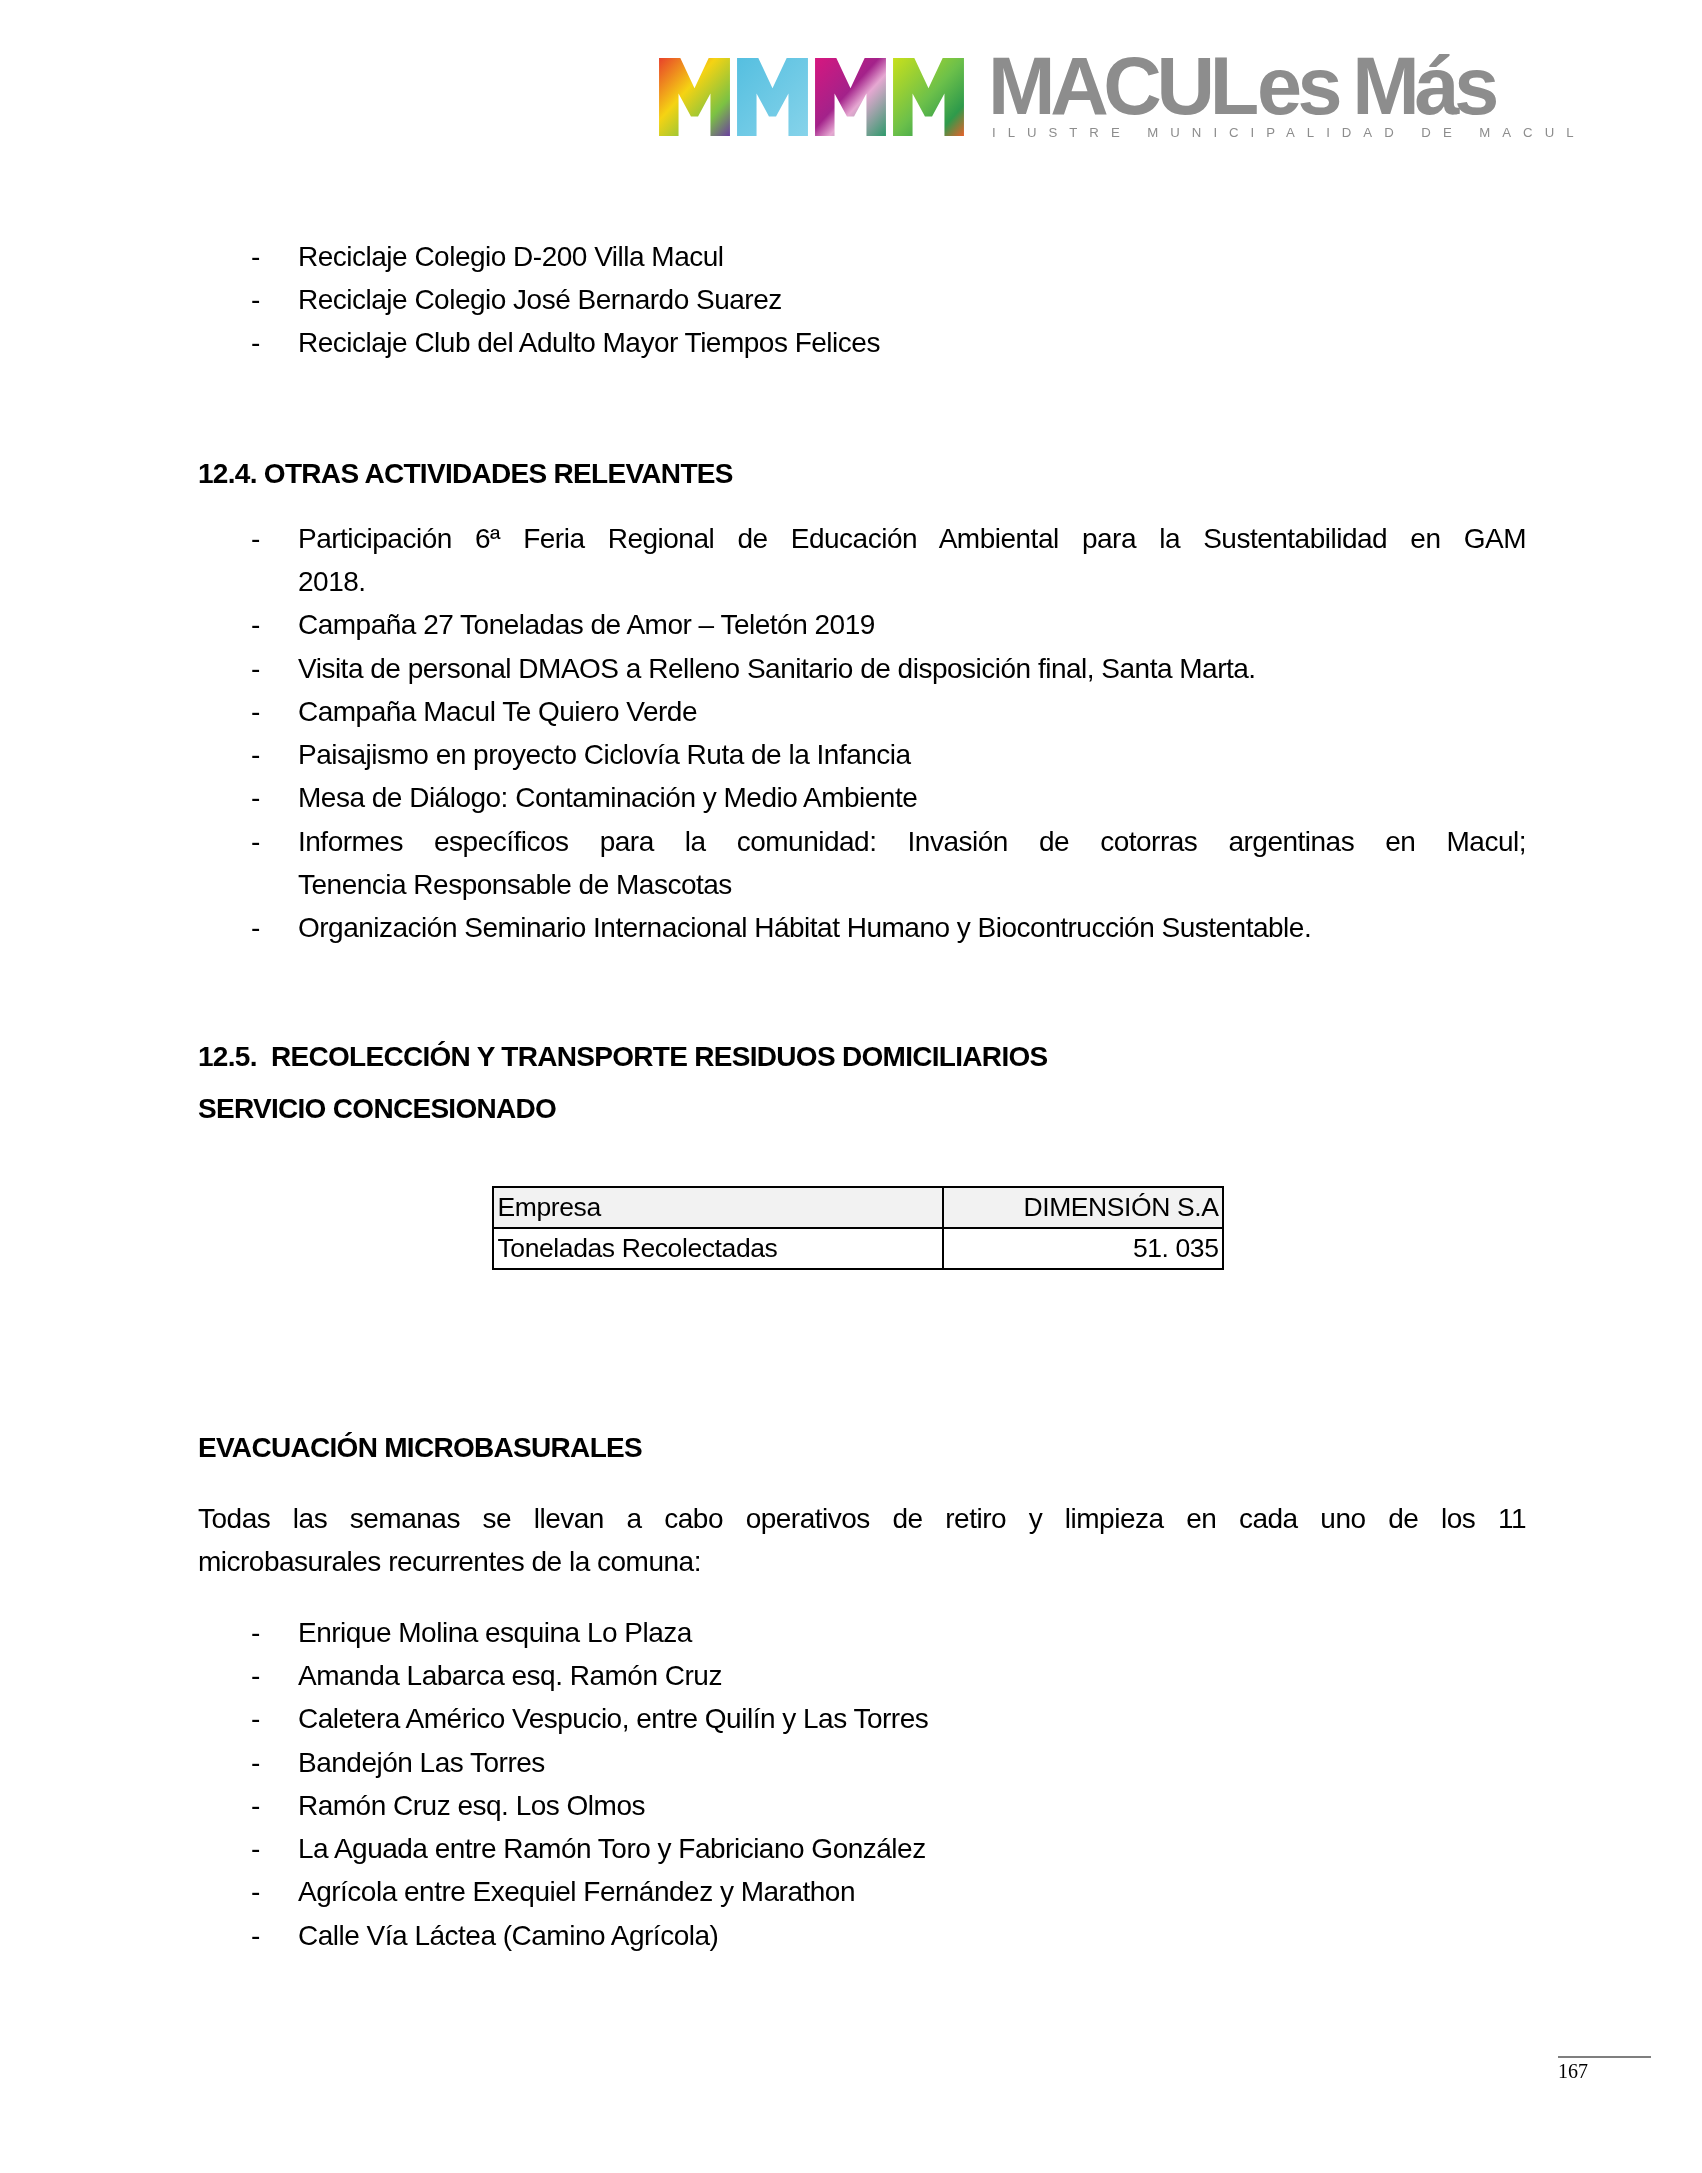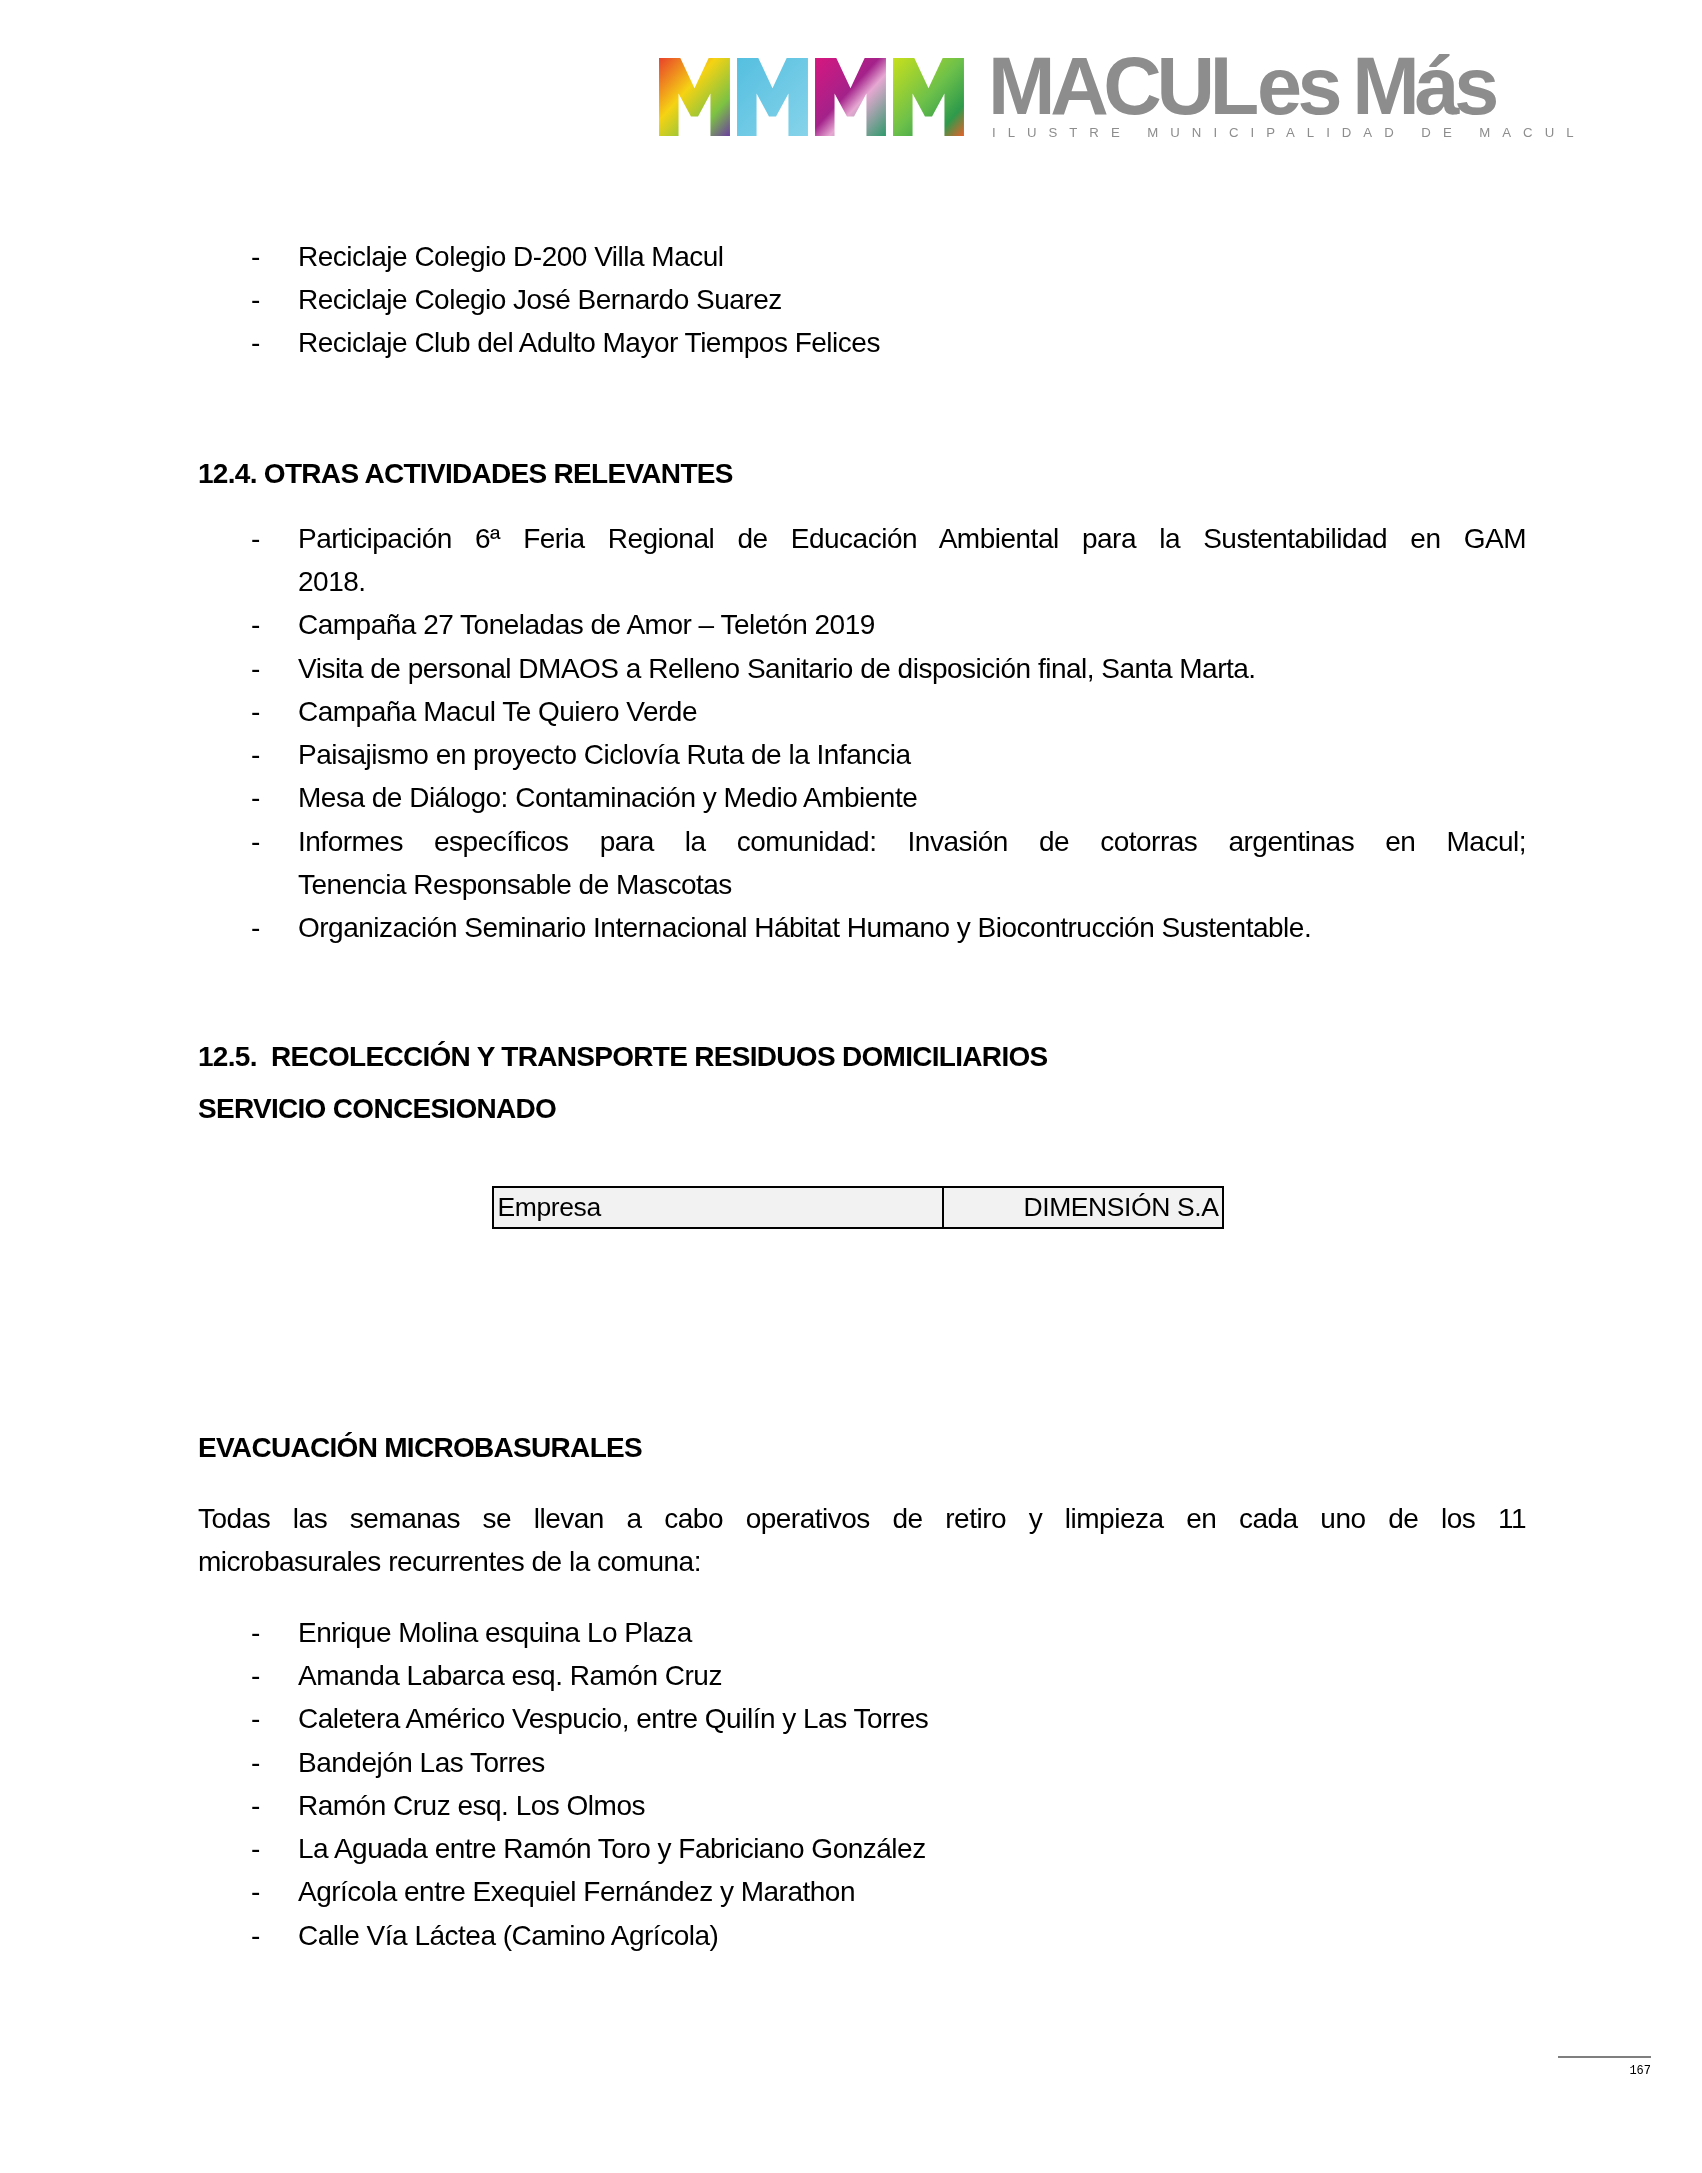--- a/index.html
+++ b/index.html
@@ -27,22 +27,22 @@
   .tbl { position:absolute; left:492px; top:1186px; width:732px; border-collapse:collapse;
          font-size:26.5px; letter-spacing:-0.4px;padding-left:27px; }
   .tbl td { border:2.6px solid #000; padding:0 3.5px; line-height:39px; vertical-align:middle; }
   .tbl td.k { width:441px; text-align:left; }
   .tbl td.v { text-align:right; }
   .tbl tr.hdr td { background:#f2f2f2; }
   .tbl td.wrap { text-align:justify; line-height:41px; }
 
   
   .pn-line { position:absolute; left:1558px; top:2056px; width:93px; height:1.8px; background:#7f7f7f; }
-  .pn { position:absolute; left:1558px; width:93px; top:2063px; text-align:right;
-        font-family:Liberation Mono, monospace; font-size:12px; line-height:17.6px; }
+  .pn { position:absolute; left:1558px; width:93px; top:2063px; text-align:left;
+        font-family:Liberation Serif, serif; font-size:20px; line-height:17.6px; }
 </style>
 </head>
 <body>
 
 <div>
   <div class="logo-mmmm">
     <svg class="logo-m" viewBox="0 0 80 88">
       <defs>
           <linearGradient id="g1" x1="0" y1="0" x2="1" y2="1">
         <stop offset="0" stop-color="#e8412a"></stop>
@@ -145,20 +145,24 @@
 
 <div class="heading" style="left:198px; top:1039px; white-space:pre;">12.5.  RECOLECCIÓN Y TRANSPORTE RESIDUOS DOMICILIARIOS</div>
 <div class="heading" style="left:198px; top:1091px;">SERVICIO CONCESIONADO</div>
 
 <table class="tbl">
   <tbody>
       <tr class="hdr">
     <td class="k">Empresa</td>
     <td class="v">DIMENSIÓN S.A</td>
   </tr>
+  <tr>
+    <td class="k">Toneladas Recolectadas</td>
+    <td class="v">51. 035</td>
+  </tr>
 </tbody>
   </table>
 
 <div class="heading" style="left:198px; top:1430px;">EVACUACIÓN MICROBASURALES</div>
 <span class="just" style="left:198px; top:1497px; width:1328px;">Todas las semanas se llevan a cabo operativos de retiro y limpieza en cada uno de los 11</span>
 <span class="line" style="left:198px; top:1540px;">microbasurales recurrentes de la comuna:</span>
 
 <div>
   <div>
     <span class="dash" style="left:251px; top:1611px;">-</span>

